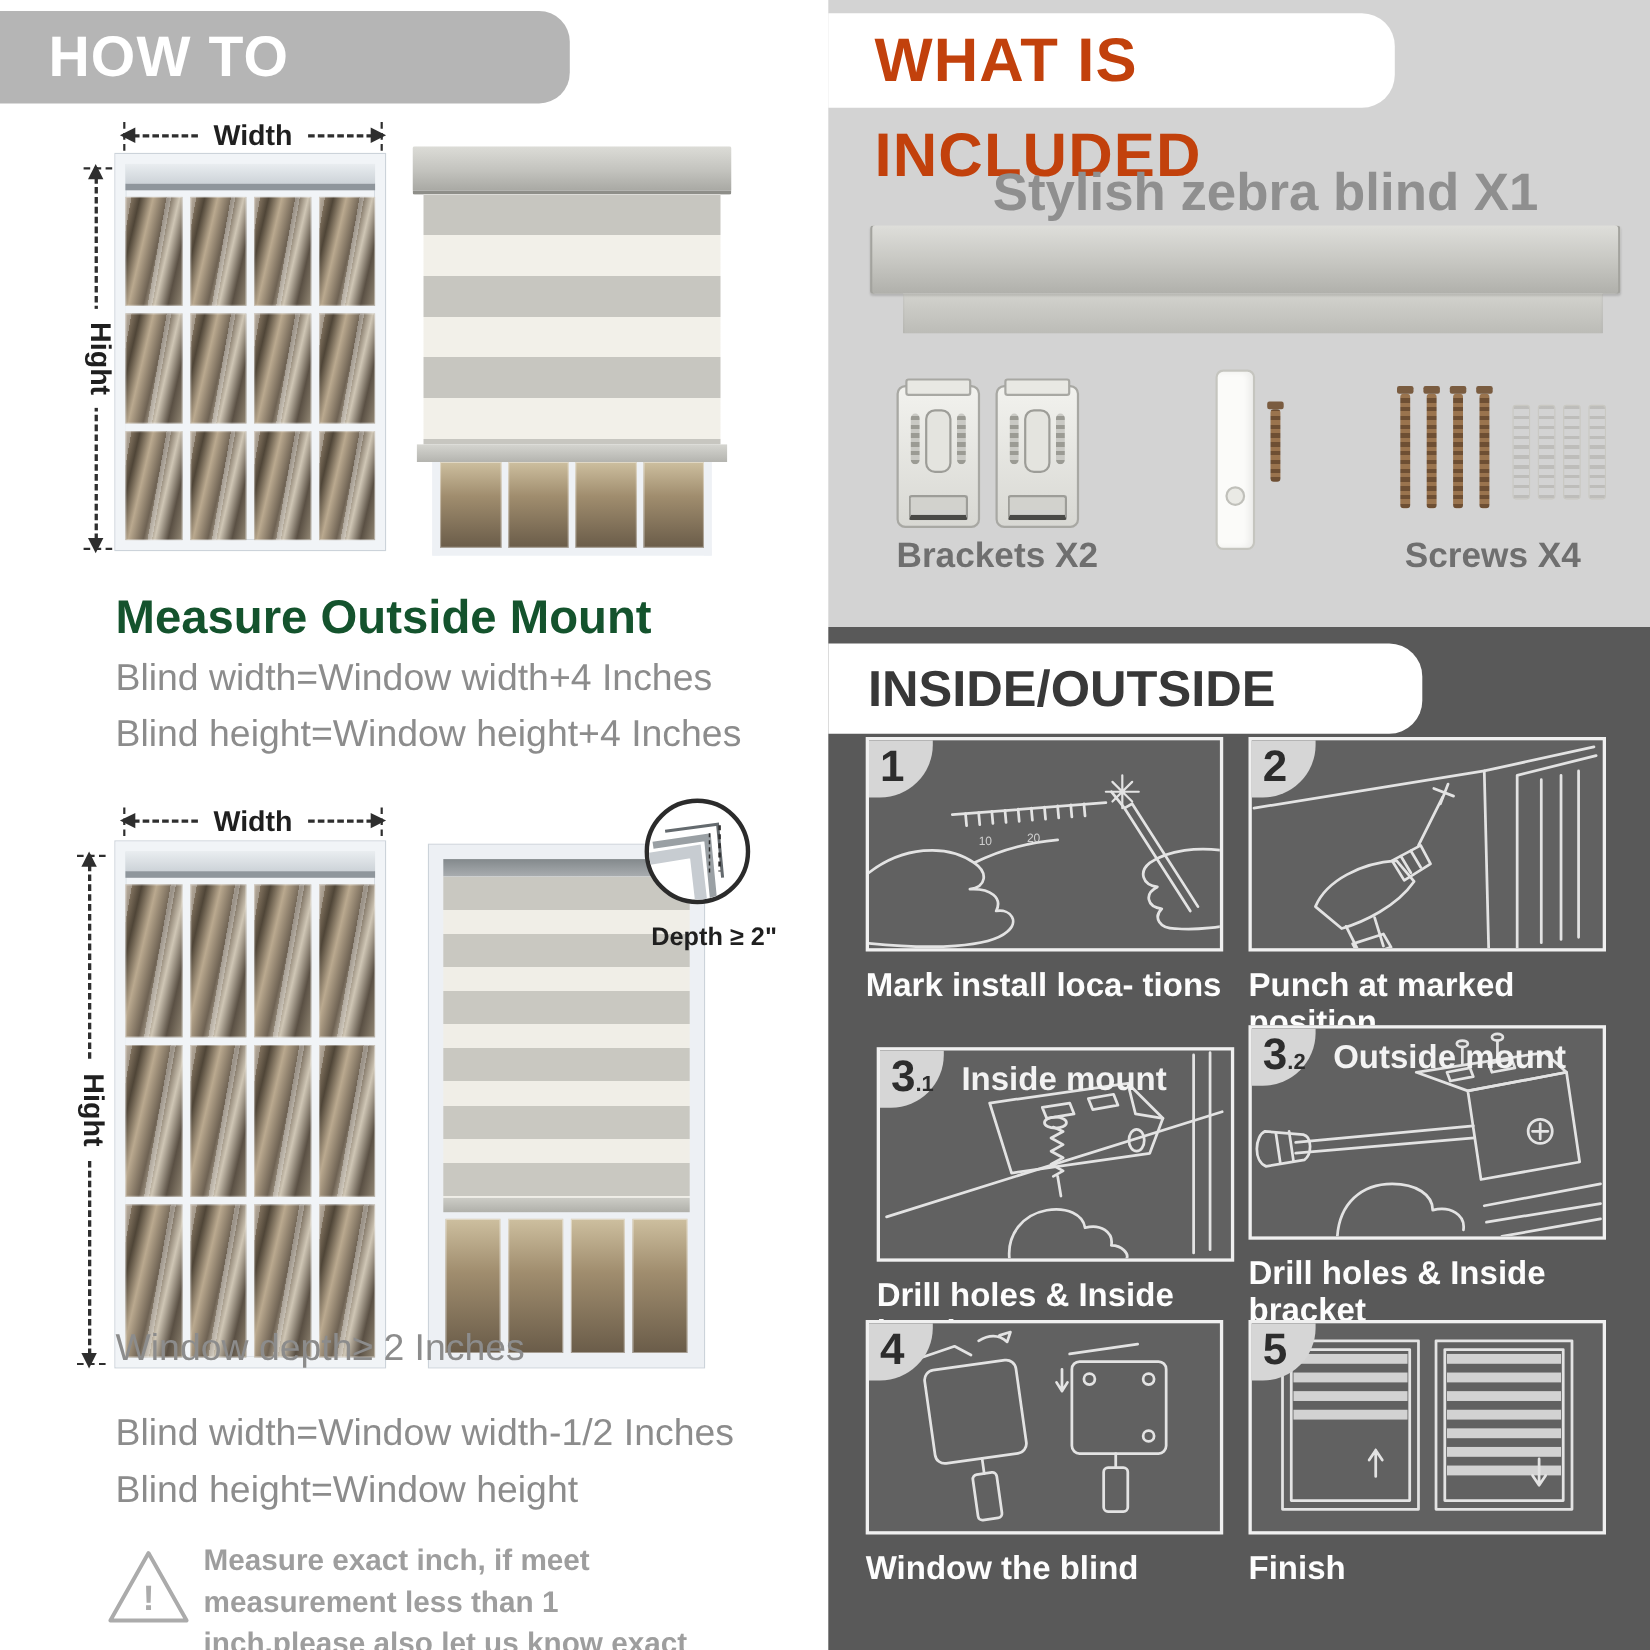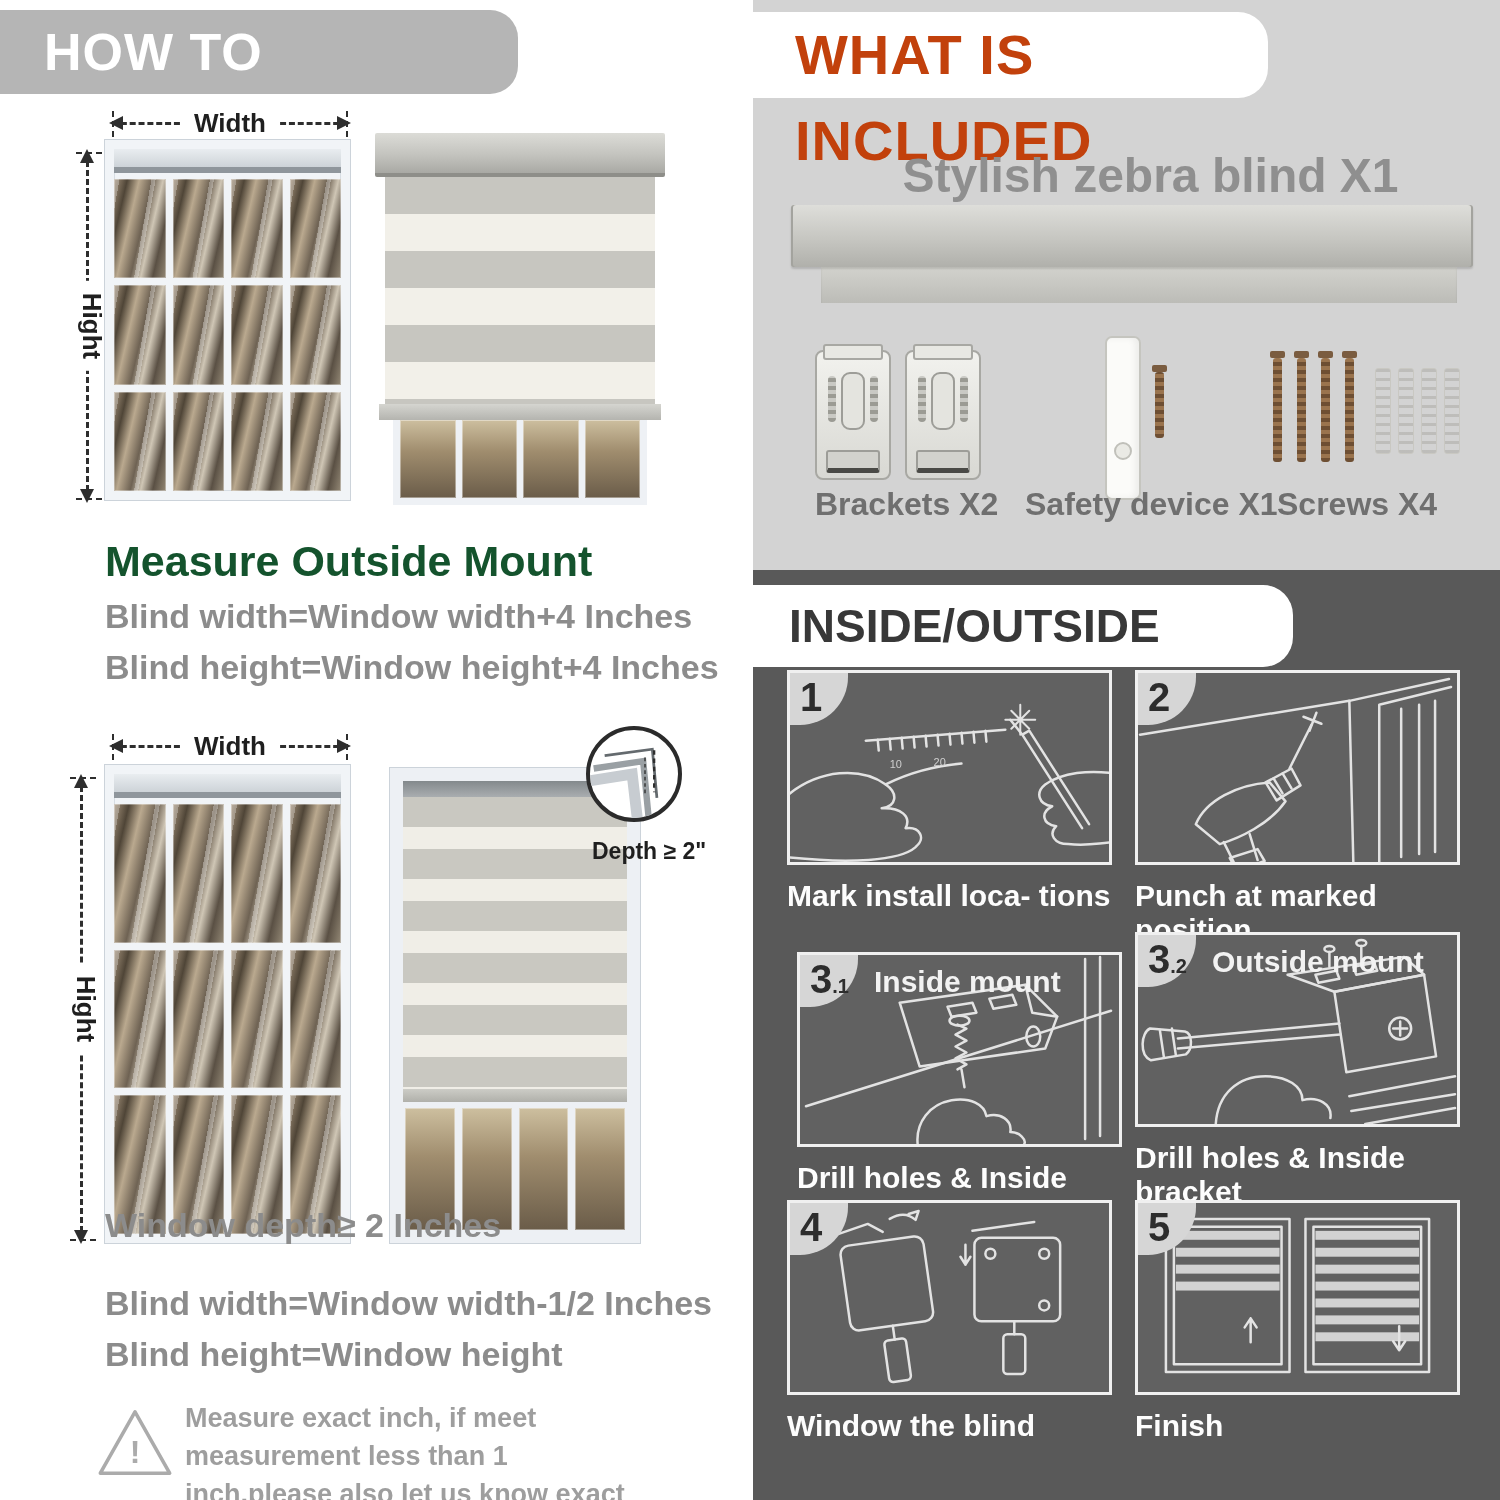--- a/index.html
+++ b/index.html
@@ -5,21 +5,21 @@
   html,body{margin:0;padding:0;background:#fff;}
   .canvas{position:relative;width:1500px;height:1500px;overflow:hidden;
           font-family:"Liberation Sans",sans-serif;background:#fff;}
 
   
   .left-col{position:absolute;left:0;top:0;width:735px;height:1500px;background:#fff;}
   .hdr-gray{position:absolute;left:0;top:10px;width:518px;height:84px;background:#b5b5b5;
             border-radius:0 28px 28px 0;color:#fff;font-size:52px;font-weight:bold;
             line-height:84px;padding-left:44px;box-sizing:border-box;letter-spacing:1px;}
   .h2{position:absolute;margin:0;font-size:43px;font-weight:bold;color:#14532d;}
-  .formula{position:absolute;margin:0;font-size:34px;font-weight:bold;color:#8c8c8c;}
+  .formula{position:absolute;margin:0;font-size:34px;font-weight:normal;color:#8c8c8c;}
 
   
   .h-arrow{position:absolute;height:0;border-top:3px dashed #2e2e2e;}
   .h-arrow .lbl{position:absolute;left:50%;top:-17px;transform:translateX(-50%);
                 background:#fff;padding:0 14px;font-size:26px;font-weight:bold;color:#1f1f1f;white-space:nowrap;}
   .h-arrow .ah{position:absolute;top:-9px;width:0;height:0;border:7px solid transparent;}
   .h-arrow .ah.l{left:-3px;border-right:14px solid #2e2e2e;border-left:0;}
   .h-arrow .ah.r{right:-3px;border-left:14px solid #2e2e2e;border-right:0;}
   .h-arrow .tick{position:absolute;top:-14px;height:26px;width:0;border-left:2px dashed #2e2e2e;}
   .h-arrow .tick.l{left:0;} .h-arrow .tick.r{right:0;}
@@ -292,21 +292,20 @@
       <div class="screw" style="left:520px;top:358px;height:104px;"></div>
       <div class="screw" style="left:544px;top:358px;height:104px;"></div>
       <div class="screw" style="left:568px;top:358px;height:104px;"></div>
       <div class="screw" style="left:592px;top:358px;height:104px;"></div>
       <div class="anchor" style="left:622px;top:368px;"></div>
       <div class="anchor" style="left:645px;top:368px;"></div>
       <div class="anchor" style="left:668px;top:368px;"></div>
       <div class="anchor" style="left:691px;top:368px;"></div>
 
       <p class="part-cap" style="left:62px;top:486px;">Brackets X2</p>
-      <p class="part-cap" style="left:272px;top:486px;">Safety device X1</p>
       <p class="part-cap" style="left:524px;top:486px;">Screws X4</p>
     </div>
 
     <div class="mount">
       <div class="hdr-white-dk">
         <span>INSIDE/OUTSIDE MOUNT</span>
       </div>
 
       <div class="step st1">
         <div class="panel">

